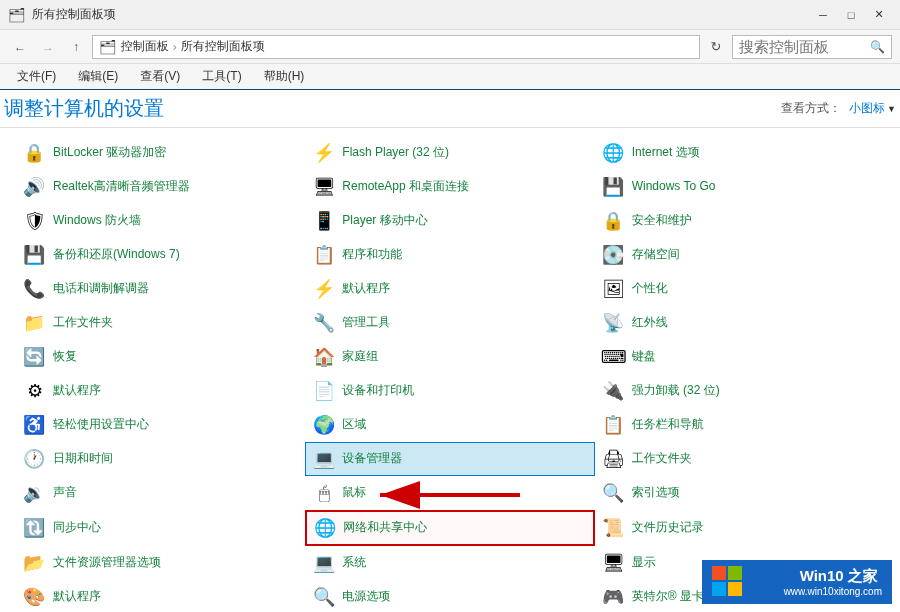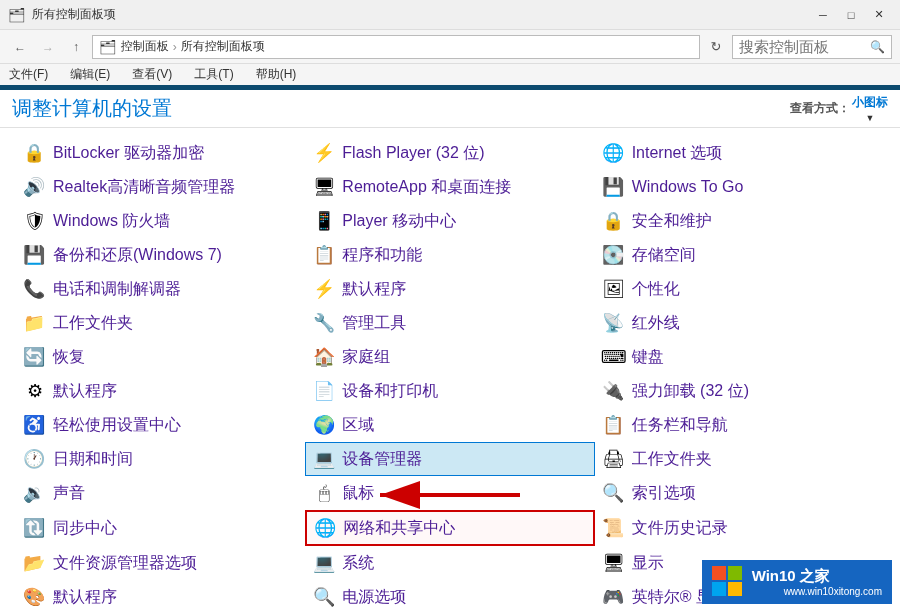--- a/index.html
+++ b/index.html
@@ -122,24 +122,24 @@
     }
     .search-icon-btn {
       color: #666;
       font-size: 12px;
     }
 
     
     .menu-bar {
       height: 26px;
       background: #f5f5f5;
-      border-bottom: 5px solid #0c4a6e;
-      display: flex;
-      align-items: center;
-      padding: 0 0;
+      border-bottom: 1px solid #0c4a6e;
+      display: flex;
+      align-items: center;
+      padding: 0 8px;
       gap: 4px;
     }
     .menu-item {
       padding: 2px 8px;
       cursor: pointer;
       font-size: 12px;
       color: #333;
       border: 1px solid transparent;
     }
 
@@ -148,49 +148,47 @@
       height: calc(612px - 30px - 34px - 26px - 38px);
       overflow-y: auto;
       padding: 0;
     }
 
     
     .content-header {
       height: 38px;
       display: flex;
       align-items: center;
-      padding: 0 12px;
+      padding: 0 4px;
       justify-content: space-between;
       border-bottom: 1px solid #e0e0e0;
       background: #fff;
     }
     .page-title {
       font-size: 20px;
       font-weight: 300;
       color: #0078d4;
     }
     .view-options {
       display: flex;
       align-items: center;
-      gap: 2px;
+      gap: 8px;
       font-size: 12px;
       color: #555;
-      font-weight: bold;
     }
     .view-options a {
       color: #0078d4;
       text-decoration: none;
       cursor: pointer;
     }
     .view-dropdown {
       display: flex;
       align-items: center;
       gap: 2px;
       cursor: pointer;
-      flex-direction: column;
     }
 
     
     .items-container {
       padding: 8px 16px;
       display: grid;
       grid-template-columns: repeat(3, 1fr);
       gap: 0;
     }
 
@@ -215,22 +213,22 @@
     .item-icon {
       width: 24px;
       height: 24px;
       flex-shrink: 0;
       display: flex;
       align-items: center;
       justify-content: center;
       font-size: 18px;
     }
     .item-label {
-      font-size: 16px;
-      color: #4c1d95;
+      font-size: 12px;
+      color: #15803d;
       line-height: 1.3;
     }
 
     
     .watermark {
       position: absolute;
       bottom: 8px;
       right: 8px;
       background: #1565c0;
       color: #fff;
@@ -494,17 +492,17 @@
   </svg>
 
   <div class="watermark">
     <svg class="win-logo" viewBox="0 0 32 32">
       <rect x="0" y="0" width="14" height="14" fill="#f25022"></rect>
       <rect x="16" y="0" width="14" height="14" fill="#7fba00"></rect>
       <rect x="0" y="16" width="14" height="14" fill="#00a4ef"></rect>
       <rect x="16" y="16" width="14" height="14" fill="#ffb900"></rect>
     </svg>
     <div class="watermark-text">
-      <span style="font-size:15px;font-weight:bold;">Win10 之家</span>
+      <span style="font-size:15px;font-weight:bold;margin-left:48px;">Win10 之家</span>
       <span style="font-size:10px;font-weight:normal;margin-left:32px;">www.win10xitong.com</span>
     </div>
   </div>
 </div>
 
 </body></html>

